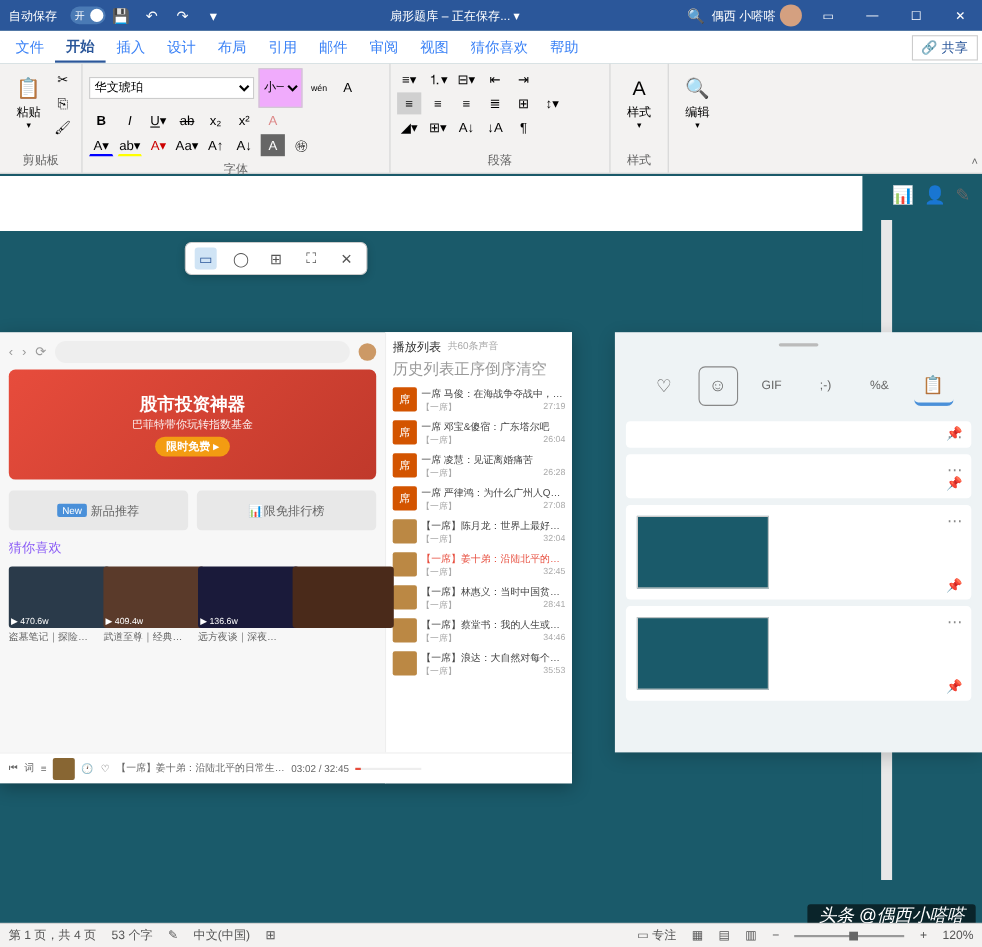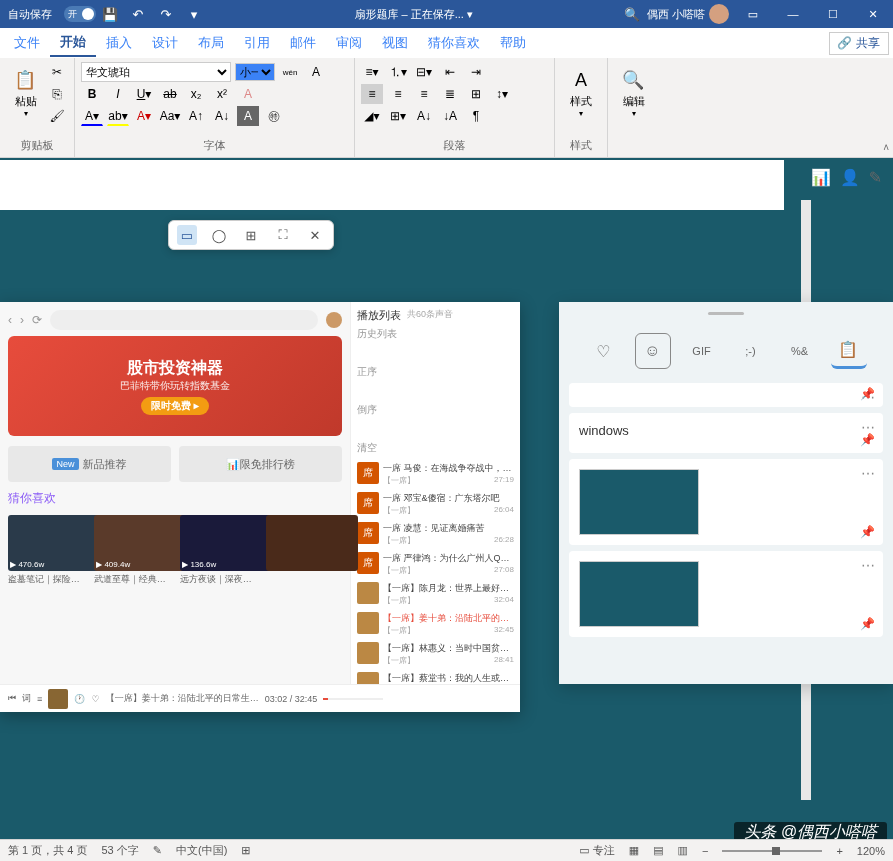--- a/index.html
+++ b/index.html
@@ -22,21 +22,21 @@
 .share-btn { margin-left: auto; border: 1px solid #ccc; padding: 2px 8px; color: #2b579a; font-size: 12px; }
 
 
 .ribbon { height: 100px; background: #f3f2f1; display: flex; border-bottom: 1px solid #d4d4d4; position: relative; }
 .ribbon-group { border-right: 1px solid #d4d4d4; padding: 4px 6px; display: flex; flex-direction: column; }
 .group-label { font-size: 11px; text-align: center; color: #666; margin-top: auto; padding-top: 2px; }
 .big-btn { display: flex; flex-direction: column; align-items: center; padding: 4px 6px; font-size: 11px; }
 .big-btn-icon { width: 28px; height: 28px; display: flex; align-items: center; justify-content: center; font-size: 18px; }
 .ribbon-row { display: flex; gap: 4px; align-items: center; margin-bottom: 2px; }
 .font-select { width: 150px; height: 20px; font-size: 11px; border: 1px solid #ccc; background: #fff; }
-.size-select { width: 40px; height: 18px; font-size: 11px; border: 1px solid #ccc; background: #3b82f6; }
+.size-select { width: 40px; height: 36px; font-size: 11px; border: 1px solid #ccc; background: #f0abfc; }
 .rb-btn { width: 22px; height: 20px; display: flex; align-items: center; justify-content: center; font-size: 12px; border: 1px solid transparent; }
 .rb-btn.bold { font-weight: bold; }
 .rb-btn.italic { font-style: italic; }
 .collapse-btn { position: absolute; right: 4px; bottom: 4px; font-size: 10px; color: #666; }
 
 
 .side-icons { position: absolute; right: 0; top: 158px; width: 86px; height: 40px; display: flex; justify-content: space-around; align-items: center; }
 .side-ic { width: 20px; height: 20px; color: #666; }
 
 
@@ -64,21 +64,21 @@
 .card { width: 80px; }
 .card-img { width: 92px; height: 56px; background: #333; border-radius: 3px; position: relative; color: #fff; font-size: 8px; display: flex; align-items: flex-end; padding: 2px; }
 .card-title { font-size: 9px; color: #666; margin-top: 2px; overflow: hidden; white-space: nowrap; text-overflow: ellipsis; }
 .media-player { position: absolute; bottom: 0; left: 0; right: 0; height: 28px; background: #fff; border-top: 1px solid #eee; display: flex; align-items: center; padding: 0 8px; font-size: 9px; color: #666; gap: 6px; }
 .player-thumb { width: 20px; height: 20px; background: #863; border-radius: 2px; }
 .progress { width: 60px; height: 2px; background: #eee; position: relative; }
 .progress::after { content: ''; position: absolute; left: 0; width: 8%; height: 100%; background: #e74c3c; }
 
 .media-right { width: 170px; background: #fff; border-left: 1px solid #eee; padding: 6px; overflow: hidden; }
 .playlist-head { font-size: 11px; color: #333; margin-bottom: 4px; display: flex; gap: 6px; }
-.playlist-sub { font-size: 10px; color: #999; display: flex; gap: 24px; margin-bottom: 4px; flex-direction: column; }
+.playlist-sub { font-size: 14px; color: #999; display: flex; gap: 0; margin-bottom: 4px; }
 .plist-item { display: flex; gap: 4px; padding: 3px 0; font-size: 9px; }
 .plist-thumb { width: 22px; height: 22px; background: #b84; border-radius: 2px; color: #fff; display: flex; align-items: center; justify-content: center; font-size: 10px; }
 .plist-thumb.orange { background: #d35400; }
 .plist-info { flex: 1; overflow: hidden; }
 .plist-title { color: #444; white-space: nowrap; overflow: hidden; text-overflow: ellipsis; }
 .plist-title.hot { color: #e74c3c; }
 .plist-meta { color: #aaa; font-size: 8px; display: flex; justify-content: space-between; }
 
 
 .clip-panel { position: absolute; top: 302px; right: 0; width: 334px; height: 382px; background: #eef3f5; box-shadow: 0 4px 16px rgba(0,0,0,0.2); }
@@ -428,21 +428,20 @@
     <div class="clip-tab" style="font-size:11px">GIF</div>
     <div class="clip-tab" style="font-size:11px">;-)</div>
     <div class="clip-tab" style="font-size:11px">%&amp;</div>
     <div class="clip-tab last">📋</div>
   </div>
   <div class="clip-item" style="min-height:24px">
     <span class="more">⋯</span>
     <span class="pin">📌</span>
   </div>
   <div class="clip-item">
-    <div class="clip-text">windows</div>
     <span class="more">⋯</span>
     <span class="pin">📌</span>
   </div>
   <div class="clip-item">
     <div class="clip-thumb"></div>
     <span class="more">⋯</span>
     <span class="pin">📌</span>
   </div>
   <div class="clip-item">
     <div class="clip-thumb"></div>

